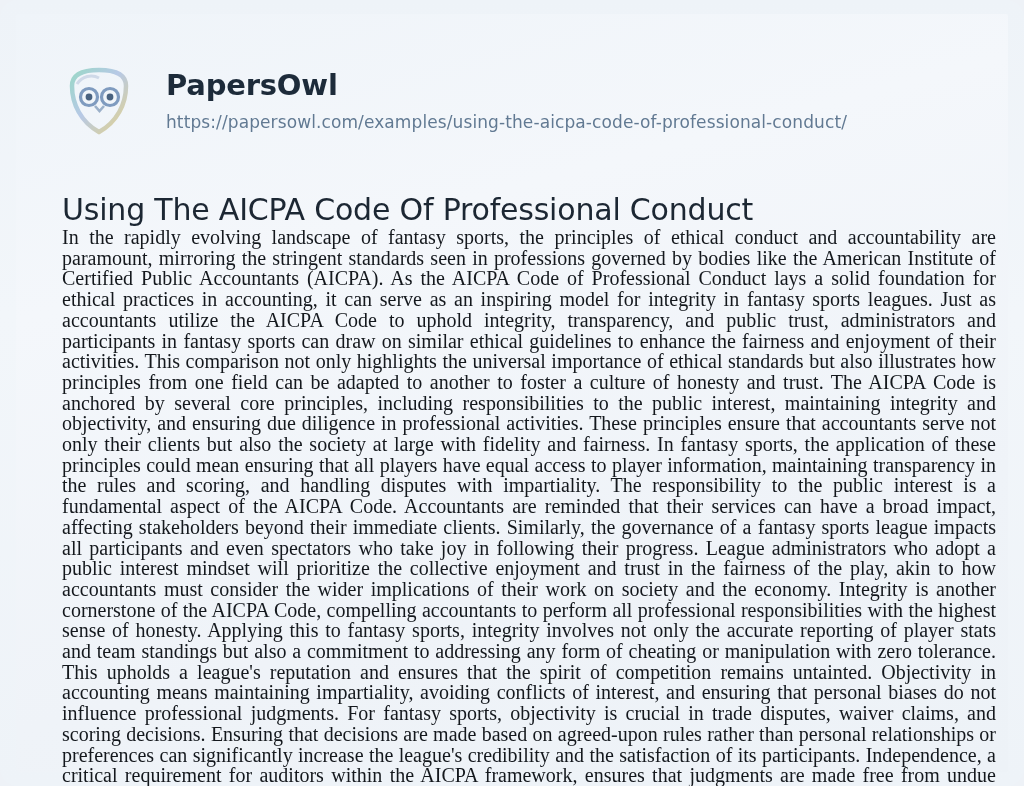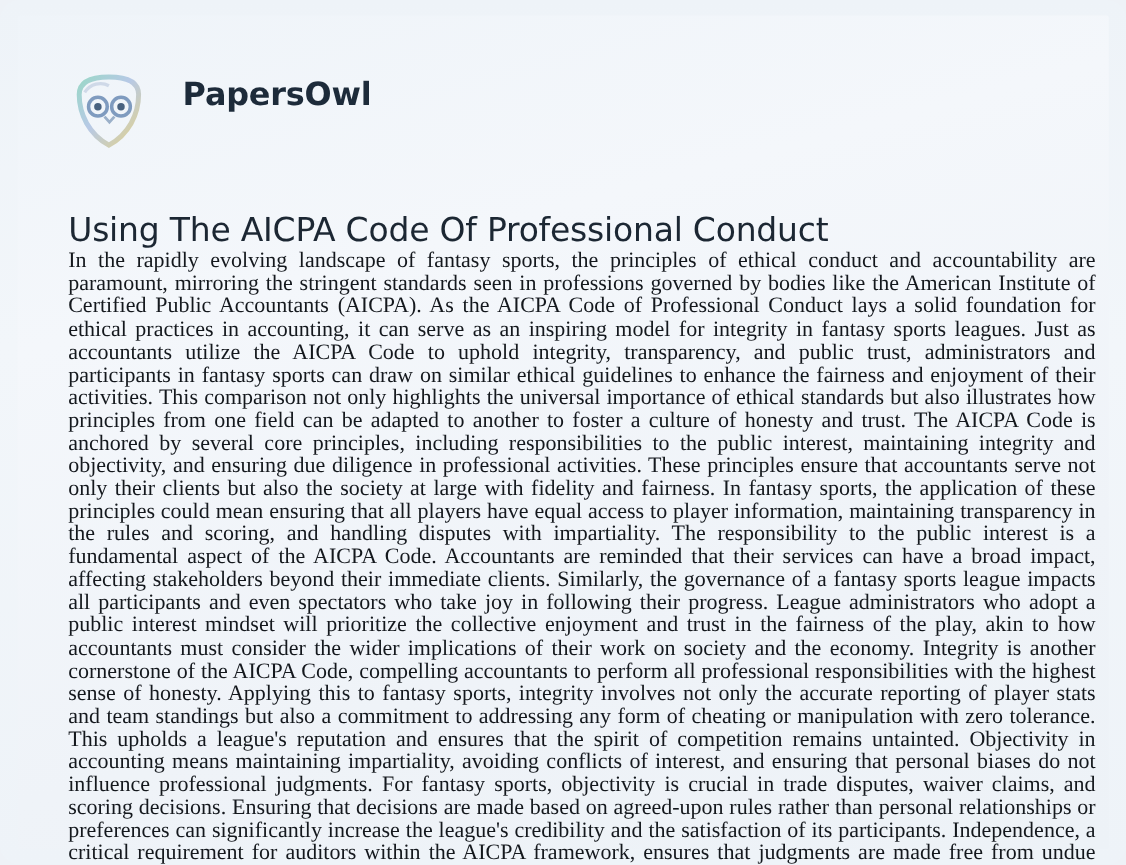--- a/index.html
+++ b/index.html
@@ -109,20 +109,21 @@
           <path d="M15 20 C20 12, 30 10, 37 14" fill="none" stroke="#cfd9e8" stroke-width="3"></path>
           <circle cx="27" cy="33" r="8.5" fill="none" stroke="#7f9bbf" stroke-width="3.2"></circle>
           <circle cx="48" cy="33" r="8.5" fill="none" stroke="#7f9bbf" stroke-width="3.2"></circle>
           <circle cx="27" cy="33" r="3.4" fill="#49627f"></circle>
           <circle cx="48" cy="33" r="3.4" fill="#49627f"></circle>
           <path d="M33 42 L37.5 47 L42 42" fill="none" stroke="#9bb0c9" stroke-width="2.6"></path>
         </svg>
       </div>
 
       <div class="brand">PapersOwl</div>
+      <div class="url">https://papersowl.com/examples/using-the-aicpa-code-of-professional-conduct/</div>
     </div>
 
     <h1 class="title">Using The AICPA Code Of Professional Conduct</h1>
 
     <div class="article">In the rapidly evolving landscape of fantasy sports, the principles of ethical conduct and accountability are paramount, mirroring the stringent standards seen in professions governed by bodies like the American Institute of Certified Public Accountants (AICPA). As the AICPA Code of Professional Conduct lays a solid foundation for ethical practices in accounting, it can serve as an inspiring model for integrity in fantasy sports leagues. Just as accountants utilize the AICPA Code to uphold integrity, transparency, and public trust, administrators and participants in fantasy sports can draw on similar ethical guidelines to enhance the fairness and enjoyment of their activities. This comparison not only highlights the universal importance of ethical standards but also illustrates how principles from one field can be adapted to another to foster a culture of honesty and trust. The AICPA Code is anchored by several core principles, including responsibilities to the public interest, maintaining integrity and objectivity, and ensuring due diligence in professional activities. These principles ensure that accountants serve not only their clients but also the society at large with fidelity and fairness. In fantasy sports, the application of these principles could mean ensuring that all players have equal access to player information, maintaining transparency in the rules and scoring, and handling disputes with impartiality. The responsibility to the public interest is a fundamental aspect of the AICPA Code. Accountants are reminded that their services can have a broad impact, affecting stakeholders beyond their immediate clients. Similarly, the governance of a fantasy sports league impacts all participants and even spectators who take joy in following their progress. League administrators who adopt a public interest mindset will prioritize the collective enjoyment and trust in the fairness of the play, akin to how accountants must consider the wider implications of their work on society and the economy. Integrity is another cornerstone of the AICPA Code, compelling accountants to perform all professional responsibilities with the highest sense of honesty. Applying this to fantasy sports, integrity involves not only the accurate reporting of player stats and team standings but also a commitment to addressing any form of cheating or manipulation with zero tolerance. This upholds a league's reputation and ensures that the spirit of competition remains untainted. Objectivity in accounting means maintaining impartiality, avoiding conflicts of interest, and ensuring that personal biases do not influence professional judgments. For fantasy sports, objectivity is crucial in trade disputes, waiver claims, and scoring decisions. Ensuring that decisions are made based on agreed-upon rules rather than personal relationships or preferences can significantly increase the league's credibility and the satisfaction of its participants. Independence, a critical requirement for auditors within the AICPA framework, ensures that judgments are made free from undue influence. In fantasy sports, an independent league commissioner or a panel that handles key decisions can serve a similar purpose. This role could be likened to that of an auditor, ensuring that the league's activities are conducted fairly and in accordance with established rules, without favoritism or bias. The challenges of implementing these ethical standards in fantasy sports are not</div>
 
   </div>
 </div>
 
 </body></html>

